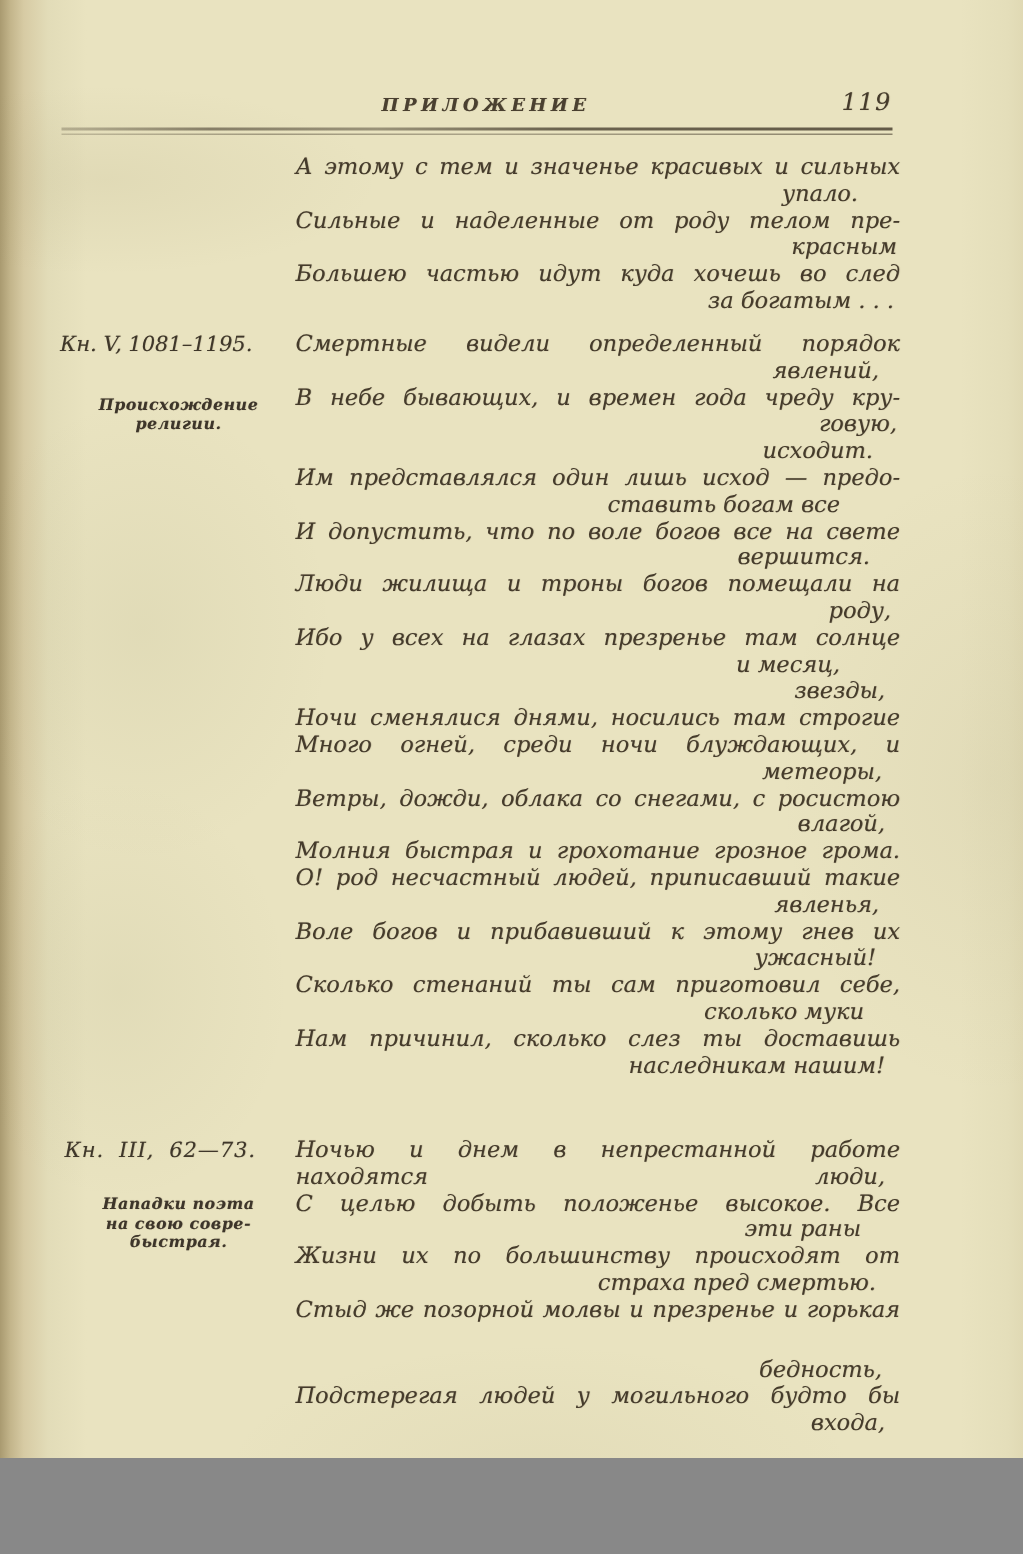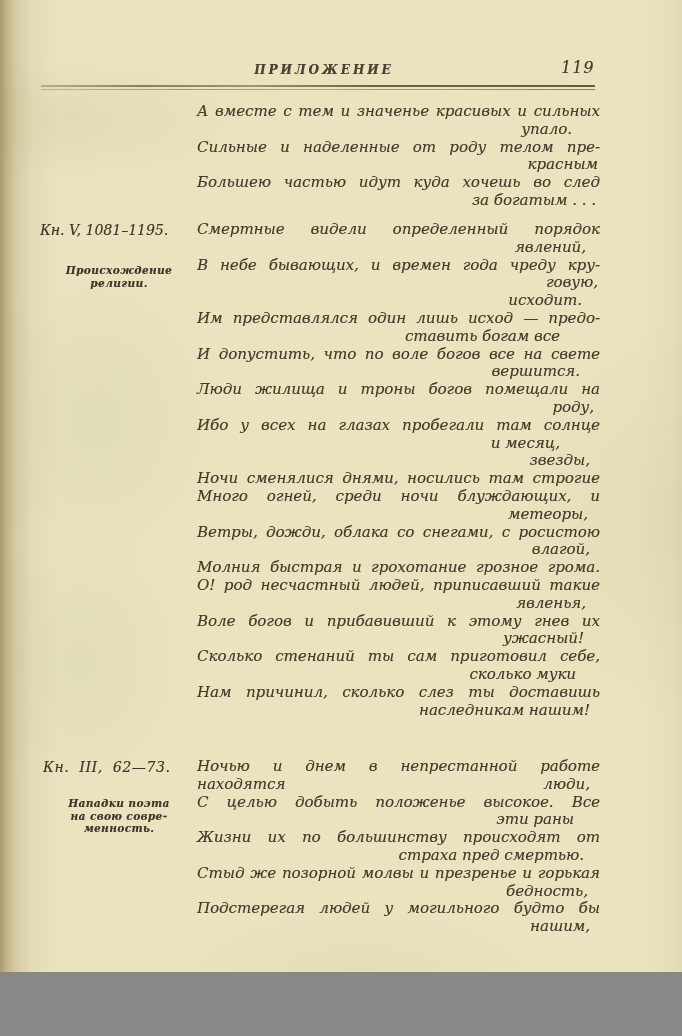--- a/index.html
+++ b/index.html
@@ -75,21 +75,21 @@
 
 <div class="page ink">
 
   <div class="running-head">ПРИЛОЖЕНИЕ</div>
 
   <div class="page-number">119</div>
 
   <div class="double-rule"></div>
 
   <div class="verse v1">
-      <div class="ln j">А вместе с тем и значенье красивых и сильных</div>
+      <div class="ln j">А этому с тем и значенье красивых и сильных</div>
       <div class="ln r" style="padding-right: 28px;">упало.</div>
       <div class="ln j">Сильные и наделенные от роду телом пре-</div>
       <div class="ln r" style="padding-right: 2px;">красным</div>
       <div class="ln j">Большею частью идут куда хочешь во след</div>
       <div class="ln r" style="padding-right: 4px;">за богатым . . .</div>
     </div>
 
   <div class="margin-label l2">Кн. V, 1081–1195.</div>
   <div class="margin-caption c2">
       <div>Происхождение</div>
@@ -100,21 +100,21 @@
       <div class="ln r" style="padding-right: 14px;">явлений,</div>
       <div class="ln j">В небе бывающих, и времен года чреду кру-</div>
       <div class="ln r" style="padding-right: 2px;">говую,</div>
       <div class="ln r" style="padding-right: 18px;">исходит.</div>
       <div class="ln j">Им представлялся один лишь исход — предо-</div>
       <div class="ln r" style="padding-right: 40px;">ставить богам все</div>
       <div class="ln j">И допустить, что по воле богов все на свете</div>
       <div class="ln r" style="padding-right: 20px;">вершится.</div>
       <div class="ln j">Люди жилища и троны богов помещали на</div>
       <div class="ln r" style="padding-right: 6px;">роду,</div>
-      <div class="ln j">Ибо у всех на глазах пробегали там солнце</div>
+      <div class="ln j">Ибо у всех на глазах презренье там солнце</div>
       <div class="ln r" style="padding-right: 40px;">и месяц,</div>
       <div class="ln r" style="padding-right: 10px;">звезды,</div>
       <div class="ln j">Ночи сменялися днями, носились там строгие</div>
       <div class="ln j">Много огней, среди ночи блуждающих, и</div>
       <div class="ln r" style="padding-right: 12px;">метеоры,</div>
       <div class="ln j">Ветры, дожди, облака со снегами, с росистою</div>
       <div class="ln r" style="padding-right: 10px;">влагой,</div>
       <div class="ln j">Молния быстрая и грохотание грозное грома.</div>
       <div class="ln j">О! род несчастный людей, приписавший такие</div>
       <div class="ln r" style="padding-right: 14px;">явленья,</div>
@@ -123,29 +123,29 @@
       <div class="ln j">Сколько стенаний ты сам приготовил себе,</div>
       <div class="ln r" style="padding-right: 24px;">сколько муки</div>
       <div class="ln j">Нам причинил, сколько слез ты доставишь</div>
       <div class="ln r" style="padding-right: 10px;">наследникам нашим!</div>
     </div>
 
   <div class="margin-label l3">Кн. III, 62—73.</div>
   <div class="margin-caption c3">
       <div>Нападки поэта</div>
       <div>на свою совре-</div>
-      <div>менность.</div>
+      <div>быстрая.</div>
     </div>
   <div class="verse v3">
       <div class="ln j">Ночью и днем в непрестанной работе находятся</div>
       <div class="ln r" style="padding-right: 10px;">люди,</div>
       <div class="ln j">С целью добыть положенье высокое. Все</div>
       <div class="ln r" style="padding-right: 26px;">эти раны</div>
       <div class="ln j">Жизни их по большинству происходят от</div>
       <div class="ln r" style="padding-right: 16px;">страха пред смертью.</div>
       <div class="ln j">Стыд же позорной молвы и презренье и горькая</div>
-      <div class="ln r" style="padding-right: 12px;">бедность,</div>
+      <div class="ln r" style="padding-right: 12px; margin-top: 22px;">бедность,</div>
       <div class="ln j">Подстерегая людей у могильного будто бы</div>
-      <div class="ln r" style="padding-right: 10px;">нашим,</div>
+      <div class="ln r" style="padding-right: 10px;">входа,</div>
     </div>
 
   <div class="speck"></div>
 </div>
 
 </body></html>

